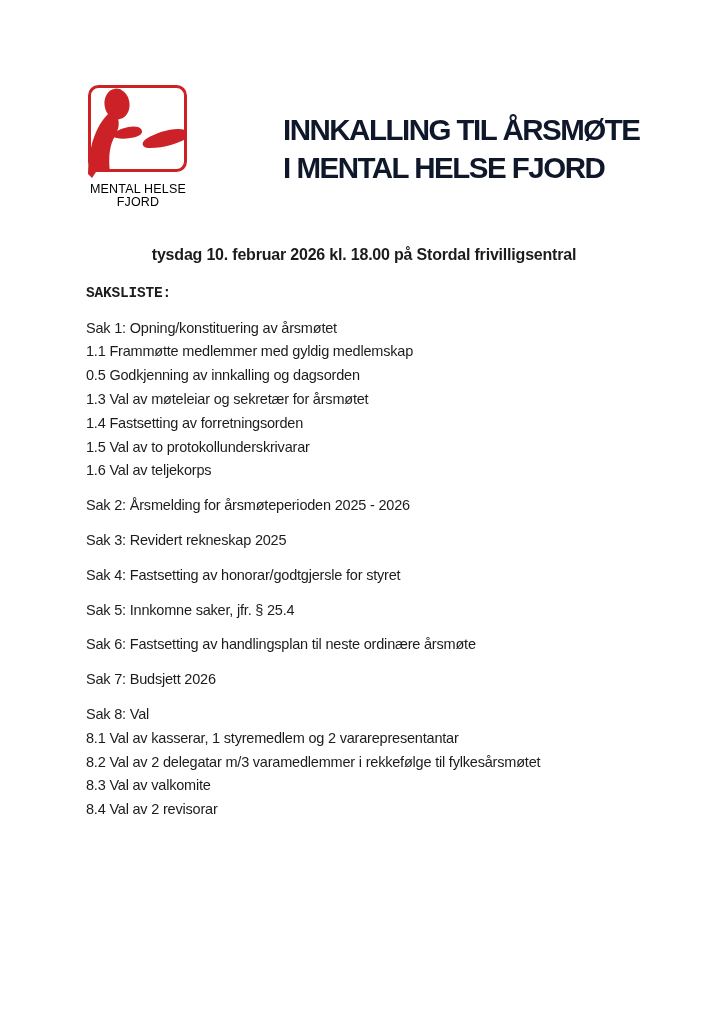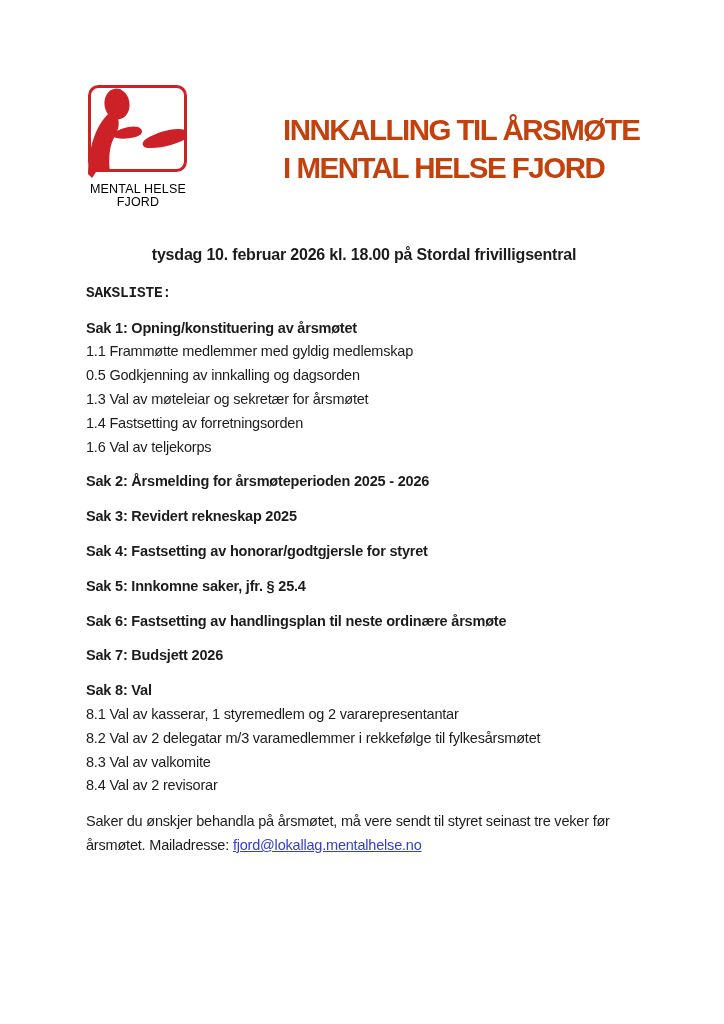--- a/index.html
+++ b/index.html
@@ -43,21 +43,21 @@
 
   
   .title {
     position: absolute;
     left: 283px; top: 111px;
     margin: 0;
     font-size: 29.5px;
     line-height: 38px;
     font-weight: 700;
     letter-spacing: -1.5px;
-    color: #c2410c;
+    color: #0f172a;
     white-space: nowrap;
   }
 
   
   .content {
     position: absolute;
     left: 86px; top: 0;
     width: 556px;
     font-size: 14.5px;
     letter-spacing: -0.2px;
@@ -73,21 +73,21 @@
     font-size: 16px;
     white-space: nowrap;
   }
   .agenda-label {
     margin-top: 15px !important;
     font-weight: 700;
     font-family: Liberation Mono, monospace;
   }
   .agenda-section { margin-top: 11px; }
   .agenda-section:last-child { }
-  .agenda-heading { font-weight: 700; white-space: nowrap; }
+  .agenda-heading { font-weight: 400; white-space: nowrap; }
   .agenda-item { font-weight: 400; white-space: nowrap; }
 
   .footer-para {
     margin-top: 12px !important;
     font-weight: 400;
   }
   .email {
     color: var(--link-color);
     text-decoration: underline;
   }
@@ -132,20 +132,21 @@
   <div class="content">
     <p class="meeting-date">tysdag 10. februar 2026 kl. 18.00 på Stordal frivilligsentral</p>
     <p class="agenda-label">SAKSLISTE:</p>
     <div id="agenda">
         <section class="agenda-section">
           <p class="agenda-heading">Sak 1: Opning/konstituering av årsmøtet</p>
           <p class="agenda-item">1.1 Frammøtte medlemmer med gyldig medlemskap</p>
           <p class="agenda-item">0.5 Godkjenning av innkalling og dagsorden</p>
           <p class="agenda-item">1.3 Val av møteleiar og sekretær for årsmøtet</p>
           <p class="agenda-item">1.4 Fastsetting av forretningsorden</p>
+          <p class="agenda-item">1.5 Val av to protokollunderskrivarar</p>
           <p class="agenda-item">1.6 Val av teljekorps</p>
         </section>
         <section class="agenda-section">
           <p class="agenda-heading">Sak 2: Årsmelding for årsmøteperioden 2025 - 2026</p>
         </section>
         <section class="agenda-section">
           <p class="agenda-heading">Sak 3: Revidert rekneskap 2025</p>
         </section>
         <section class="agenda-section">
           <p class="agenda-heading">Sak 4: Fastsetting av honorar/godtgjersle for styret</p>
@@ -160,16 +161,15 @@
           <p class="agenda-heading">Sak 7: Budsjett 2026</p>
         </section>
         <section class="agenda-section">
           <p class="agenda-heading">Sak 8: Val</p>
           <p class="agenda-item">8.1 Val av kasserar, 1 styremedlem og 2 vararepresentantar</p>
           <p class="agenda-item">8.2 Val av 2 delegatar m/3 varamedlemmer i rekkefølge til fylkesårsmøtet</p>
           <p class="agenda-item">8.3 Val av valkomite</p>
           <p class="agenda-item">8.4 Val av 2 revisorar</p>
         </section>
       </div>
-    <p class="footer-para"><span>Saker du ønskjer behandla på årsmøtet, må vere sendt til styret seinast tre veker før årsmøtet. Mailadresse: </span><a class="email" href="#">fjord@lokallag.mentalhelse.no</a></p>
   </div>
 
 </div>
 
 </body></html>

